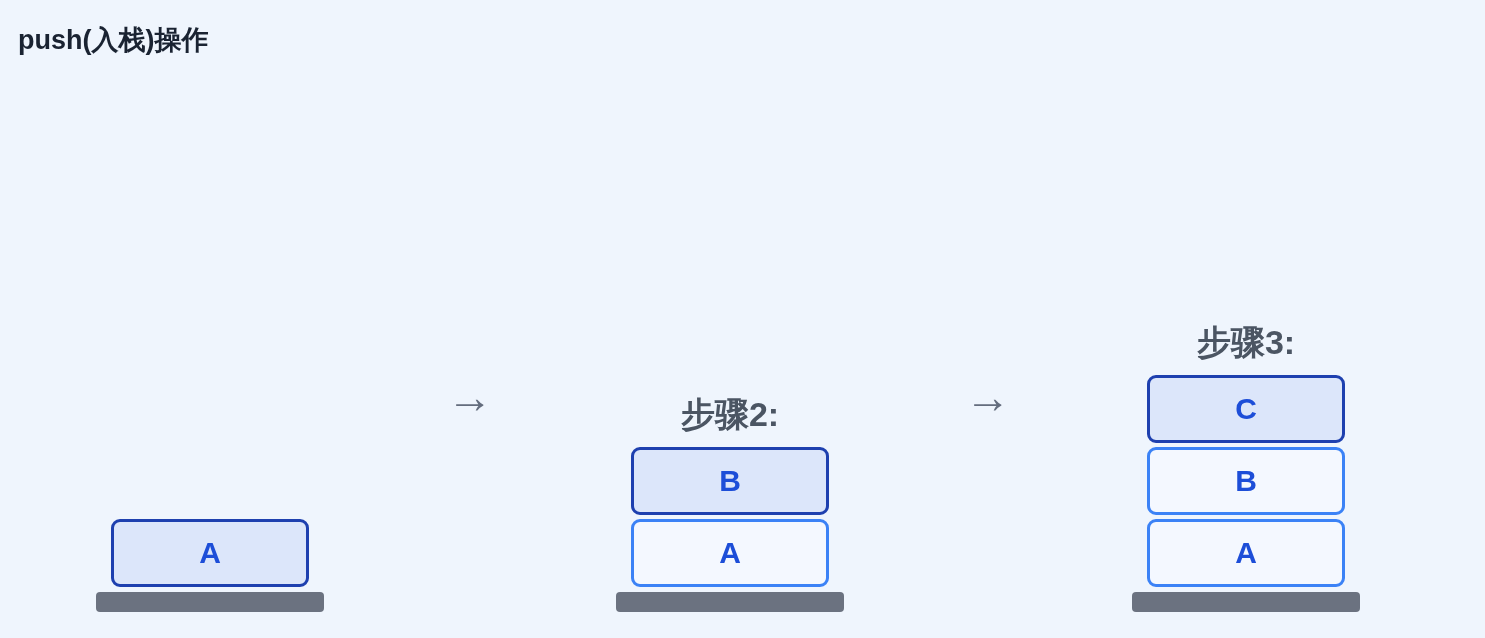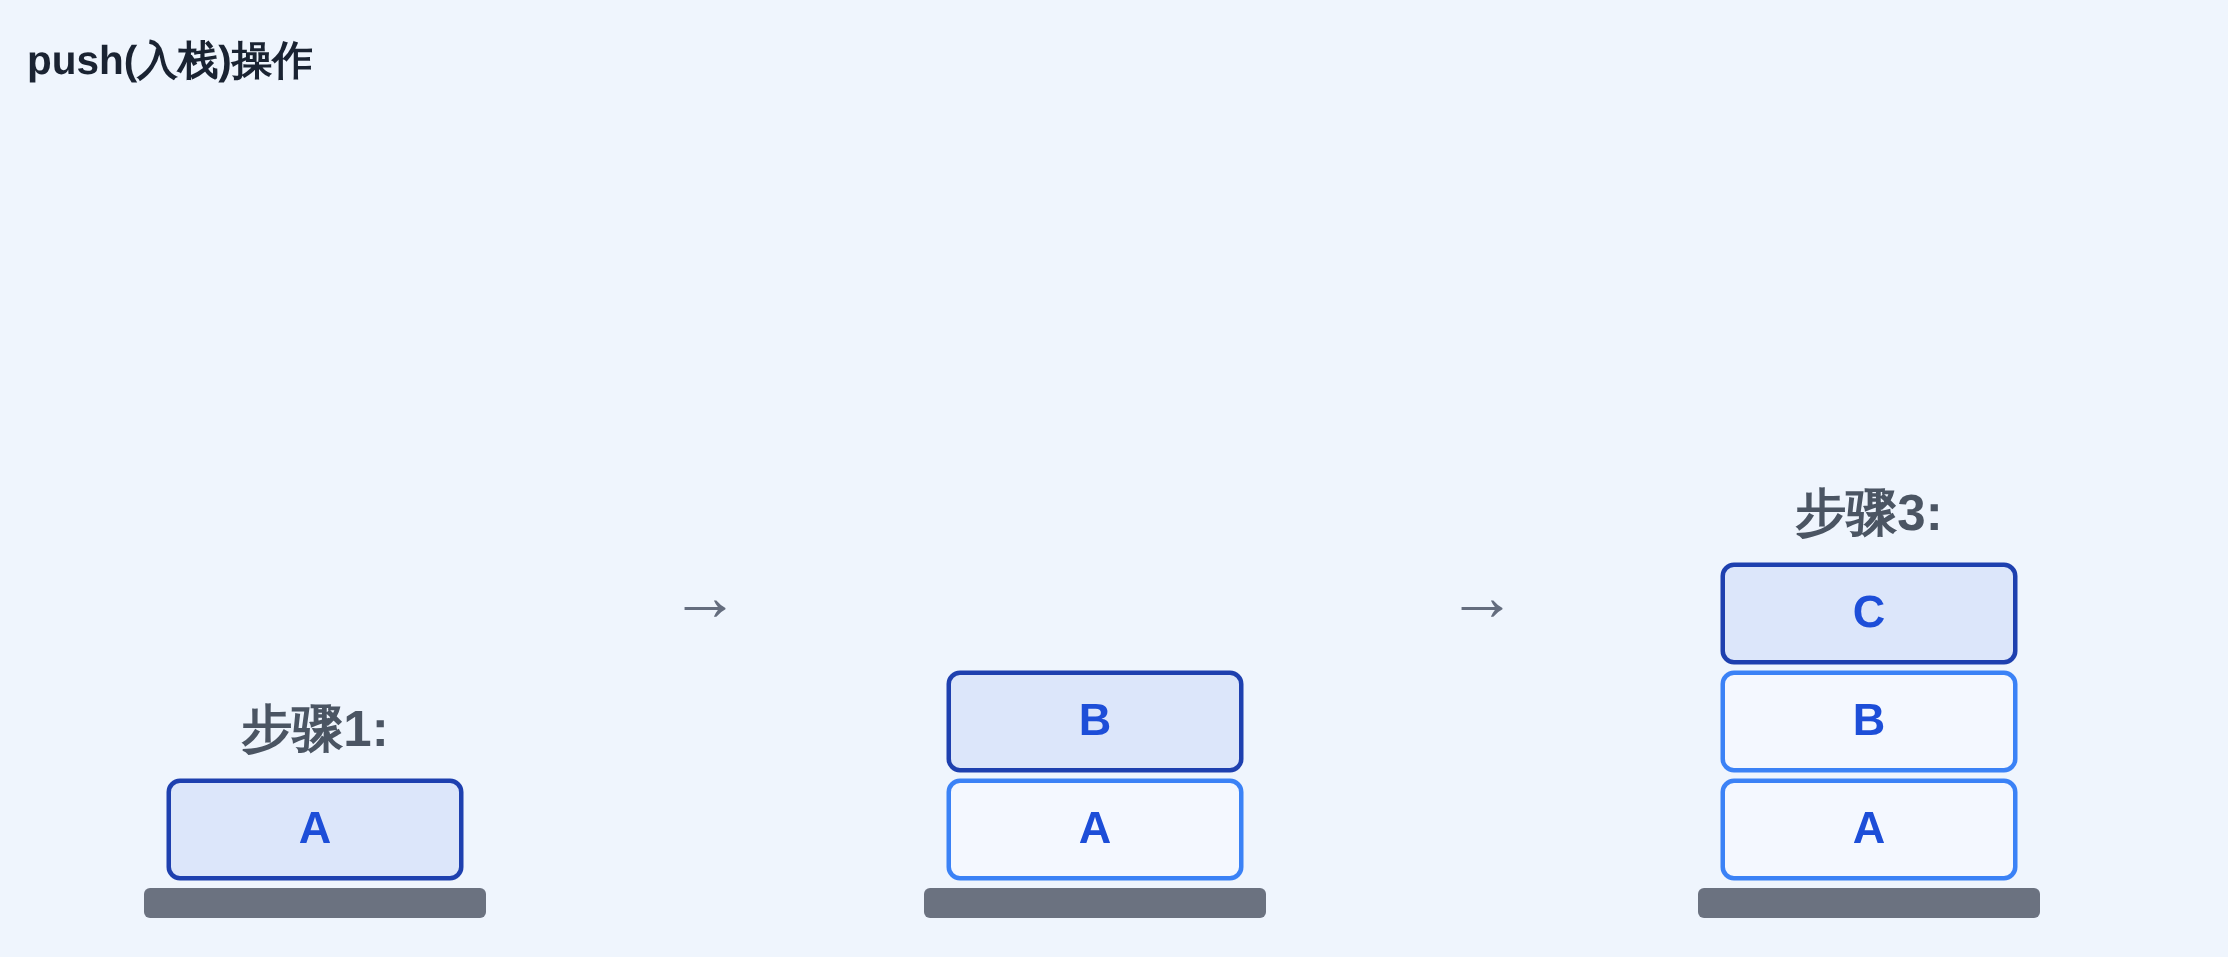--- a/index.html
+++ b/index.html
@@ -116,36 +116,36 @@
 <body>
 
 <div id="page-title">push(入栈)操作</div>
 
 <div id="diagram">
 
   <div class="spacer-left"></div>
 
   <div class="step-group">
     <div class="step-label">
-      <span class="label-line">步骤1:</span>
     </div>
     <div class="stack-boxes">
       <div class="stack-box highlight">A</div>
     </div>
     <div class="stack-base"></div>
   </div>
 
   <div class="gap-wide"></div>
 
   <div class="arrow arrow-slot">→</div>
 
   <div class="gap-wide"></div>
 
   <div class="step-group">
     <div class="step-label">
+      <span class="label-line">步骤2:</span>
     </div>
     <div class="stack-boxes">
       <div class="stack-box highlight">B</div>
       <div class="stack-box normal">A</div>
     </div>
     <div class="stack-base"></div>
   </div>
 
   <div class="gap-wide2"></div>
 

